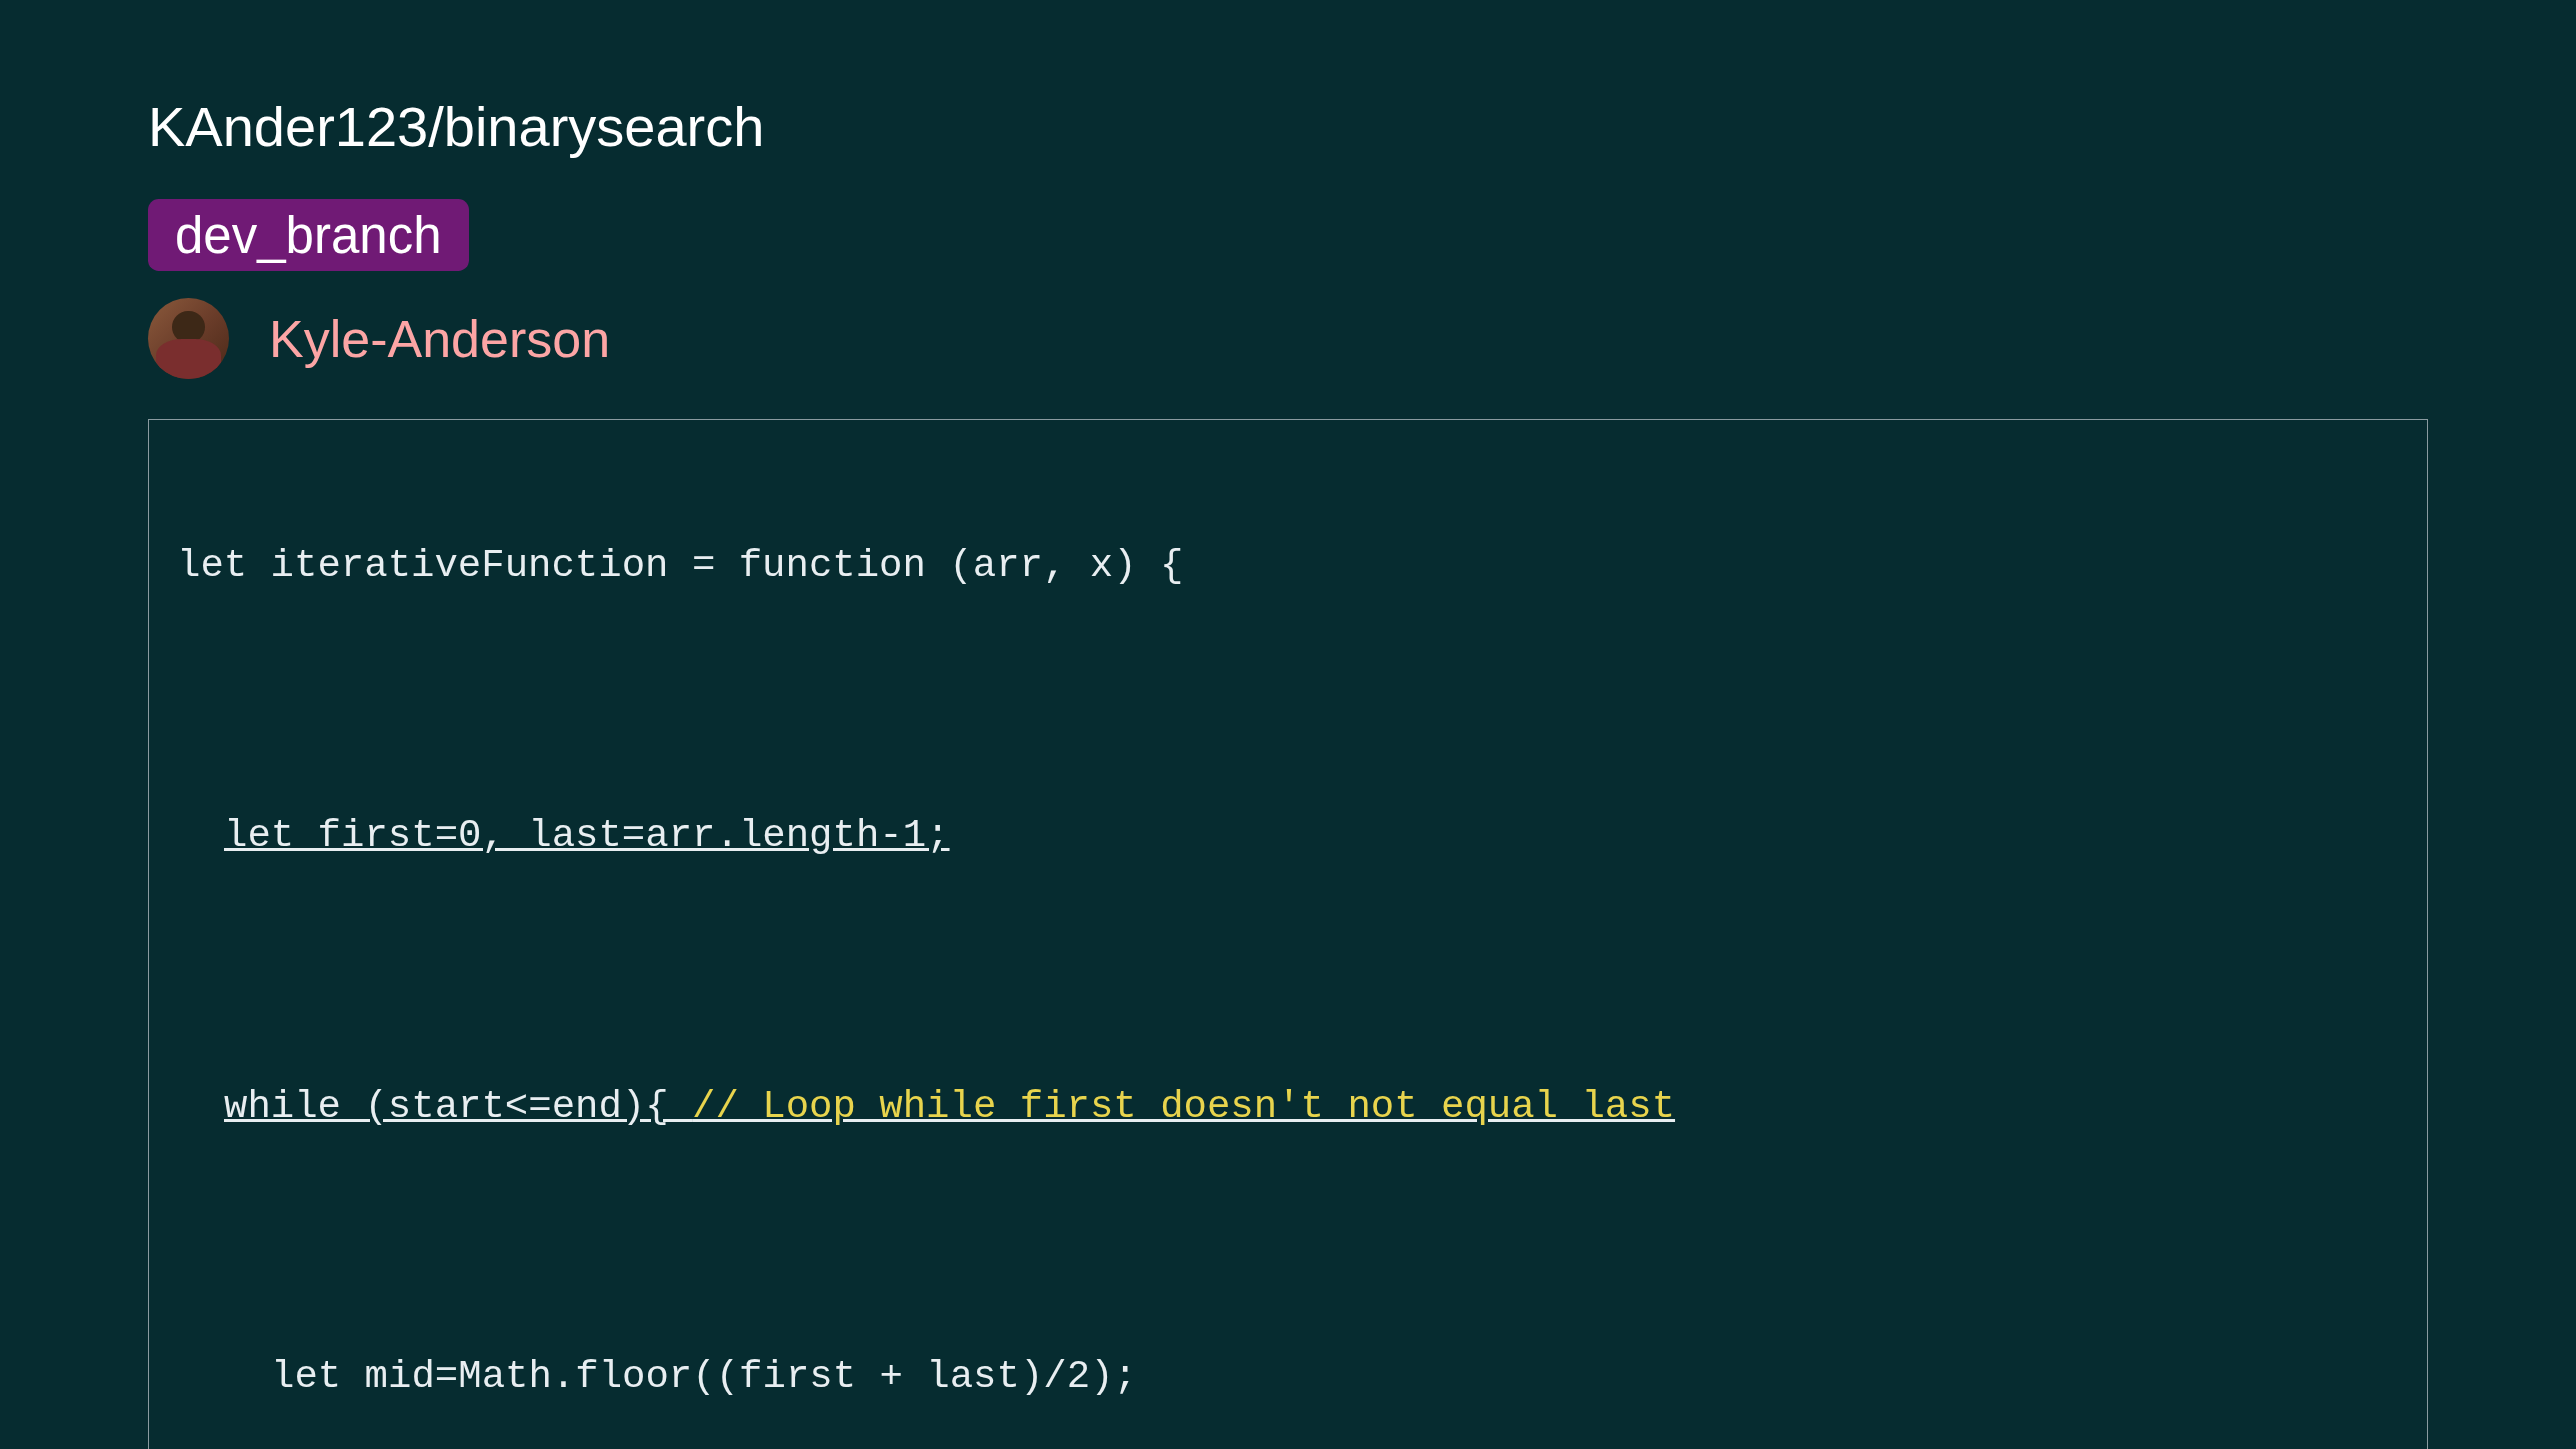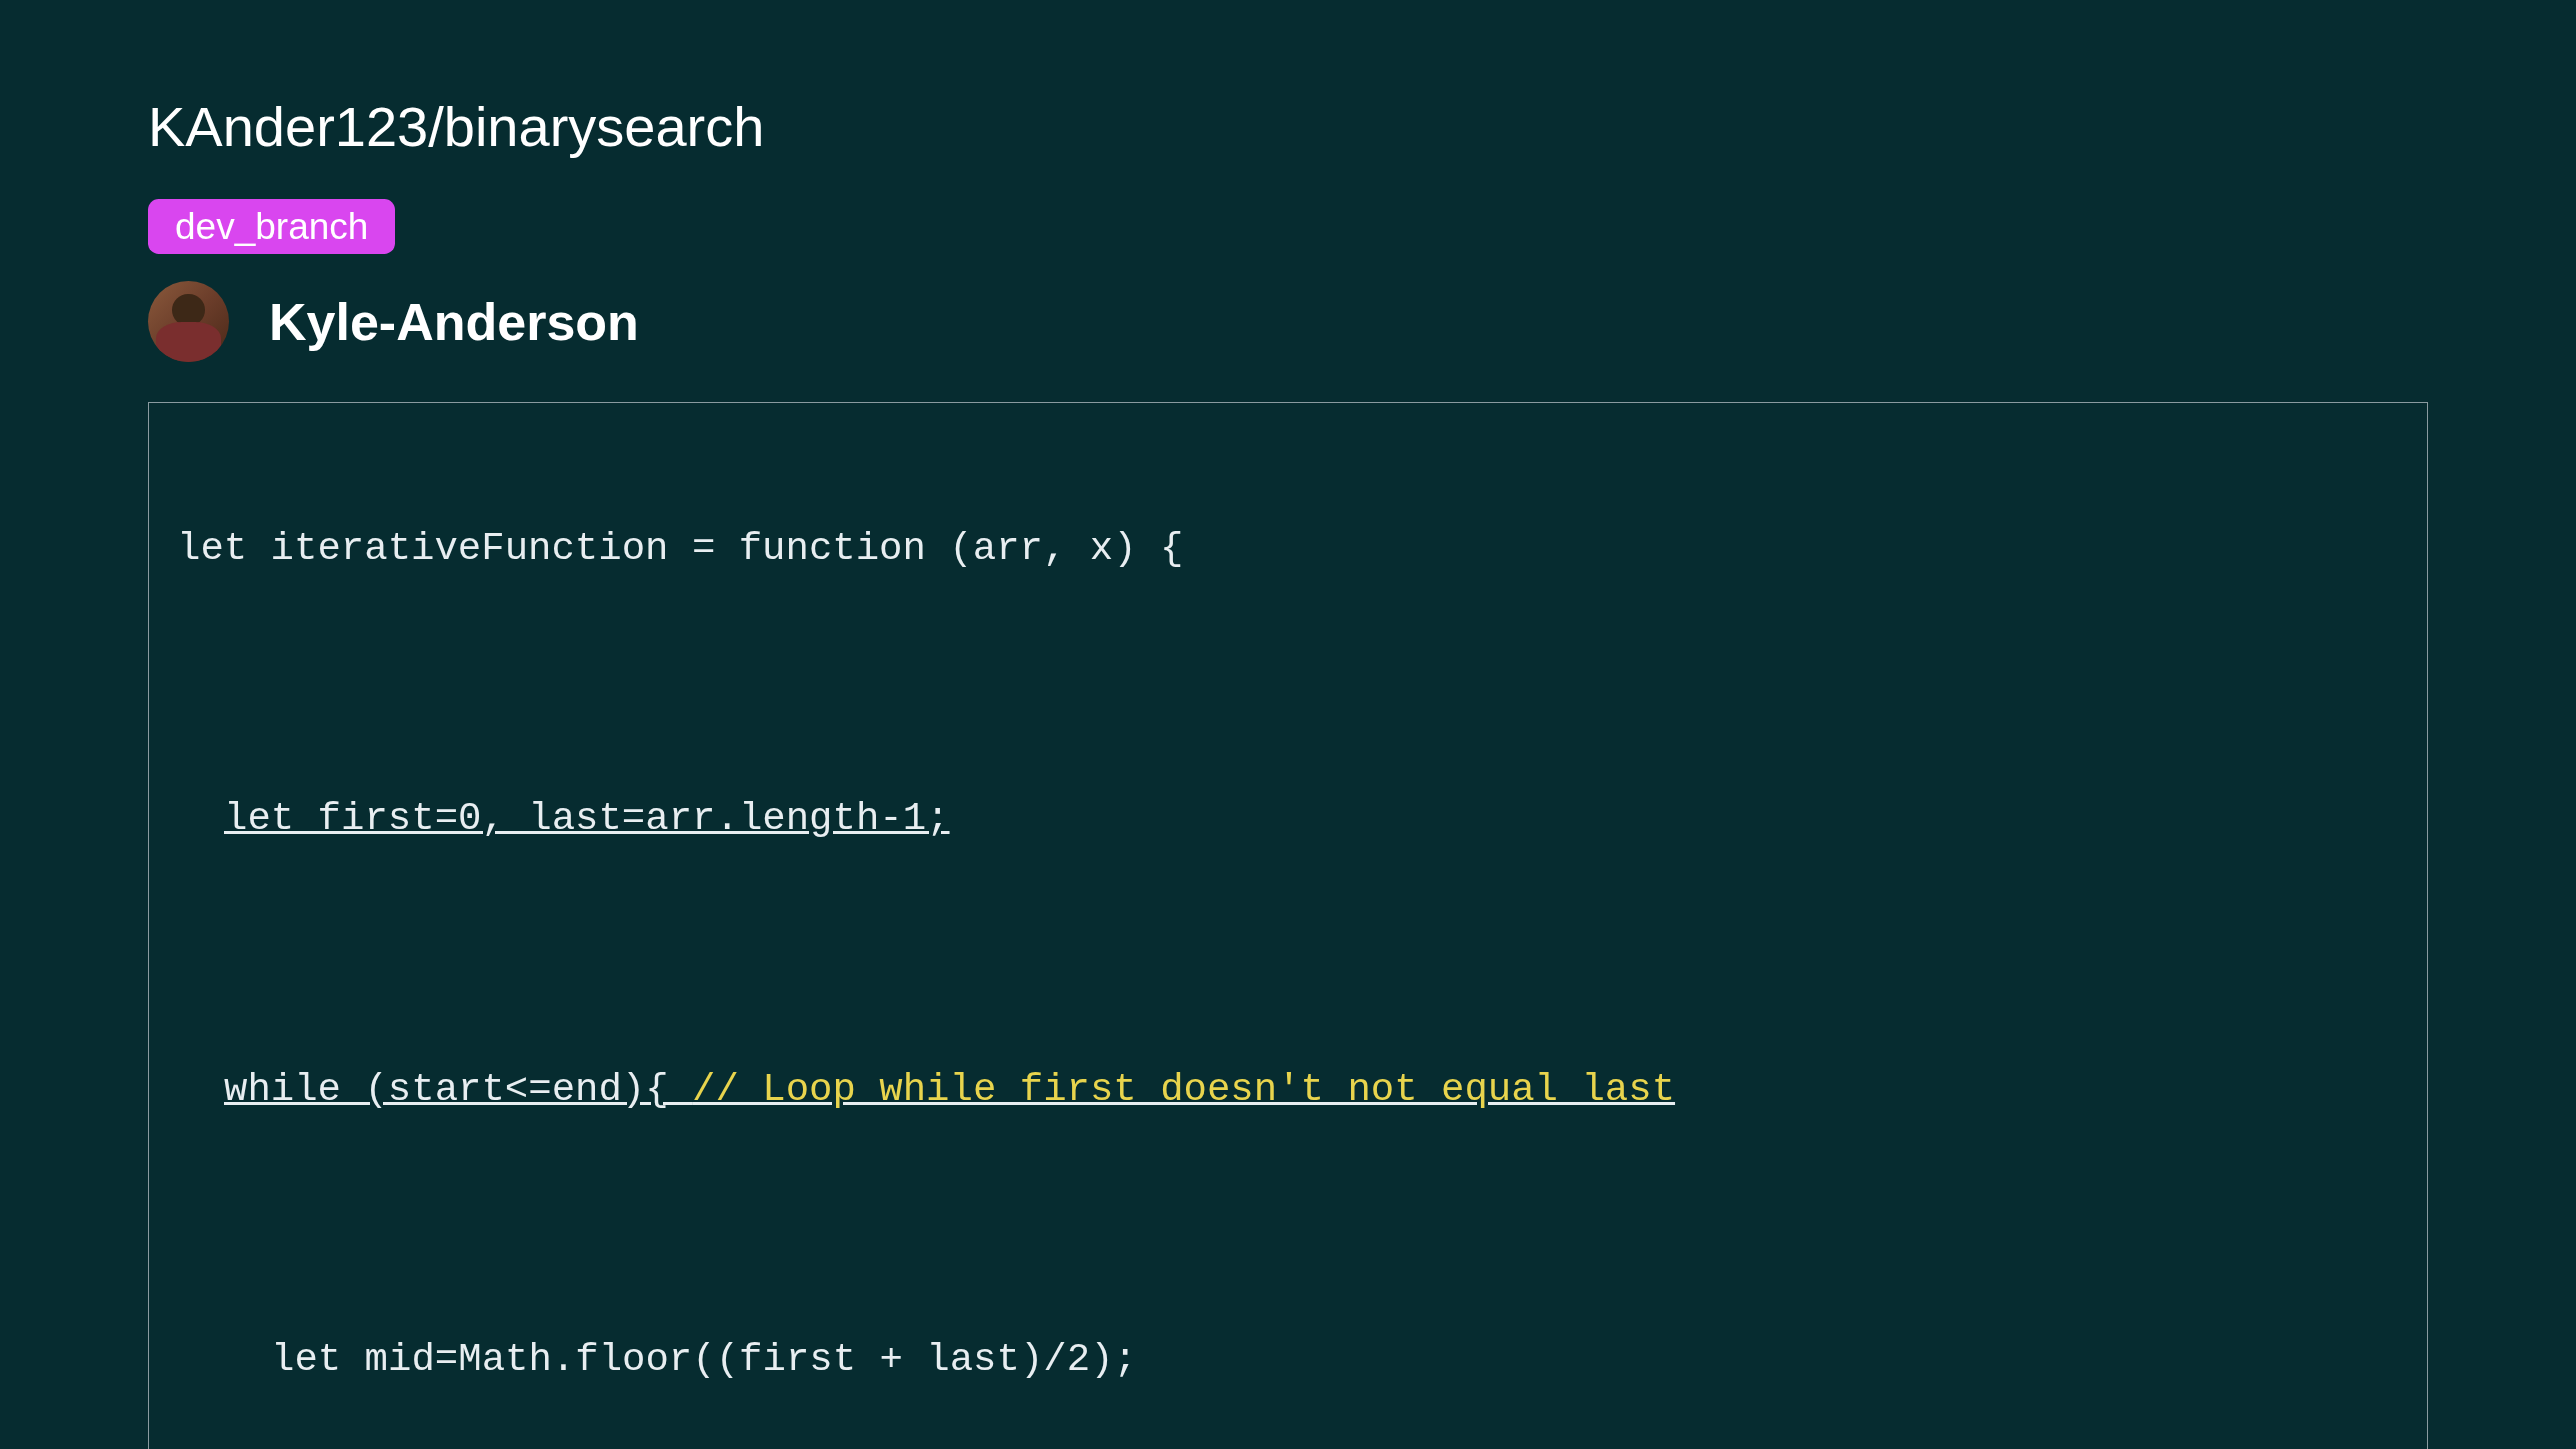--- a/index.html
+++ b/index.html
@@ -16,23 +16,23 @@
       padding: 94px 148px;
     }
     .repo-title {
       font-size: 56px;
       font-weight: 500;
       color: #ffffff;
       margin-bottom: 40px;
     }
     .branch-badge {
       display: inline-block;
-      background-color: #d946ef;
+      background-color: #701a75;
       color: #ffffff;
-      font-size: 37px;
+      font-size: 51px;
       padding: 6.7px 27px;
       border-radius: 10.7px;
       margin-bottom: 27px;
     }
     .author-row {
       display: flex;
       align-items: center;
       gap: 40px;
       margin-bottom: 40px;
     }
@@ -59,22 +59,22 @@
       position: absolute;
       bottom: 0;
       left: 10%;
       width: 80%;
       height: 50%;
       background: #7a2e2e;
       border-radius: 40% 40% 0 0;
     }
     .author-name {
       font-size: 52px;
-      font-weight: 700;
-      color: #ffffff;
+      font-weight: 400;
+      color: #fca5a5;
     }
     .code-box {
       border: 1.3px solid #8a9ba0;
     }
     .code-header {
       border-bottom: 1.3px solid #8a9ba0;
       padding: 19px 28px;
       display: flex;
       gap: 54px;
     }

